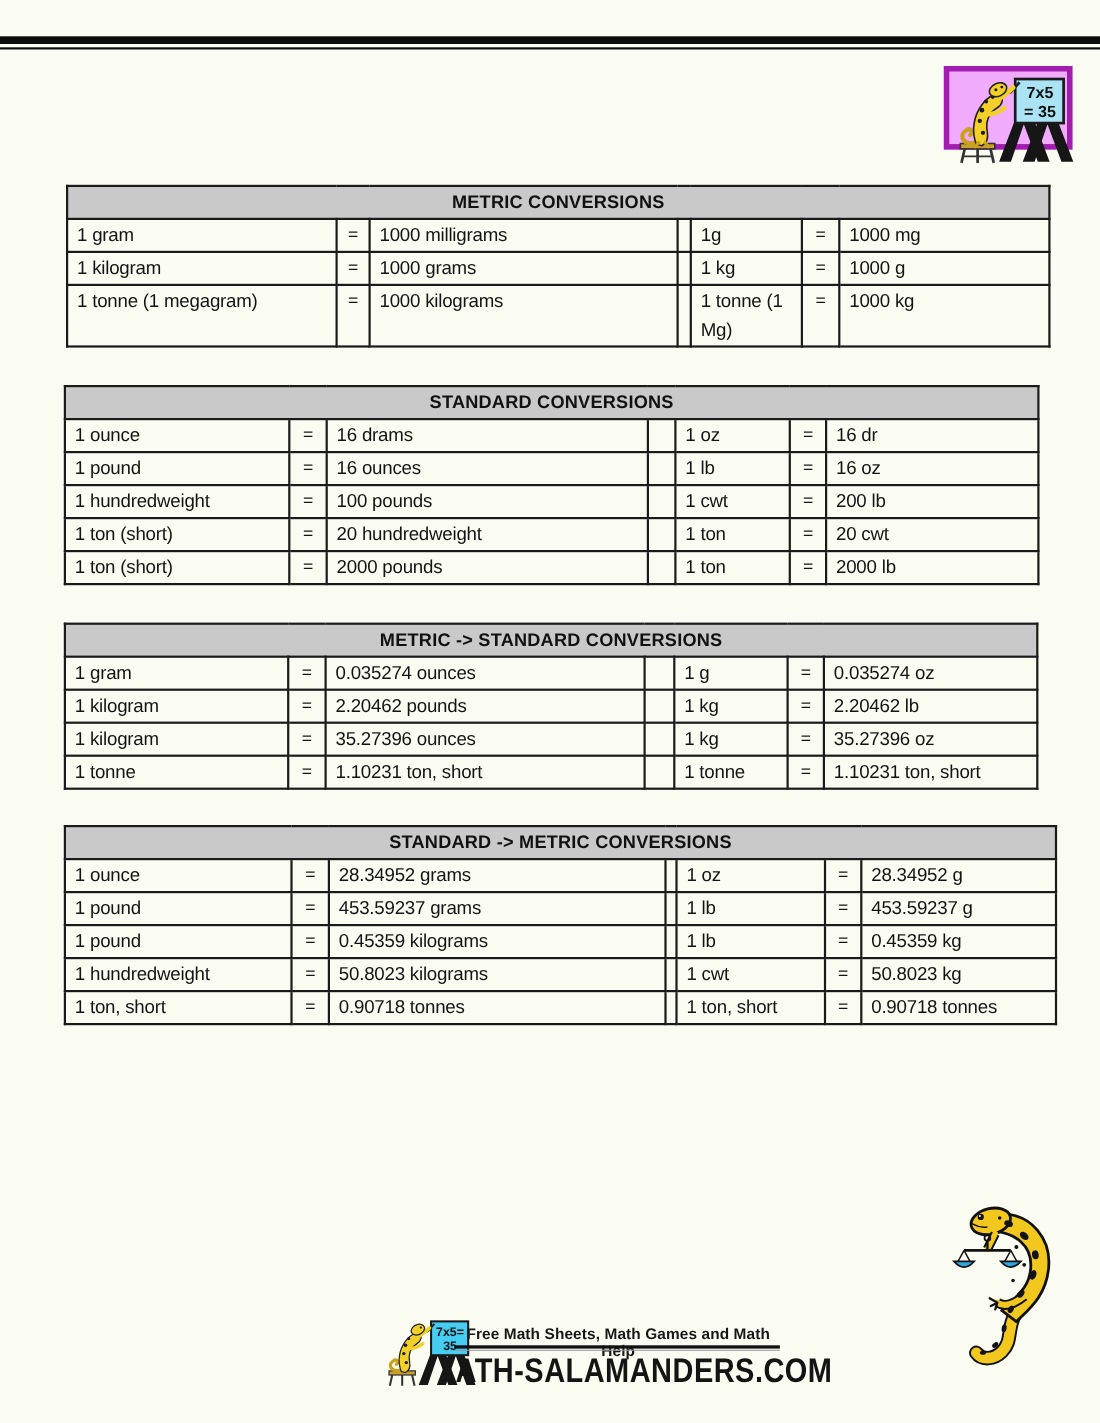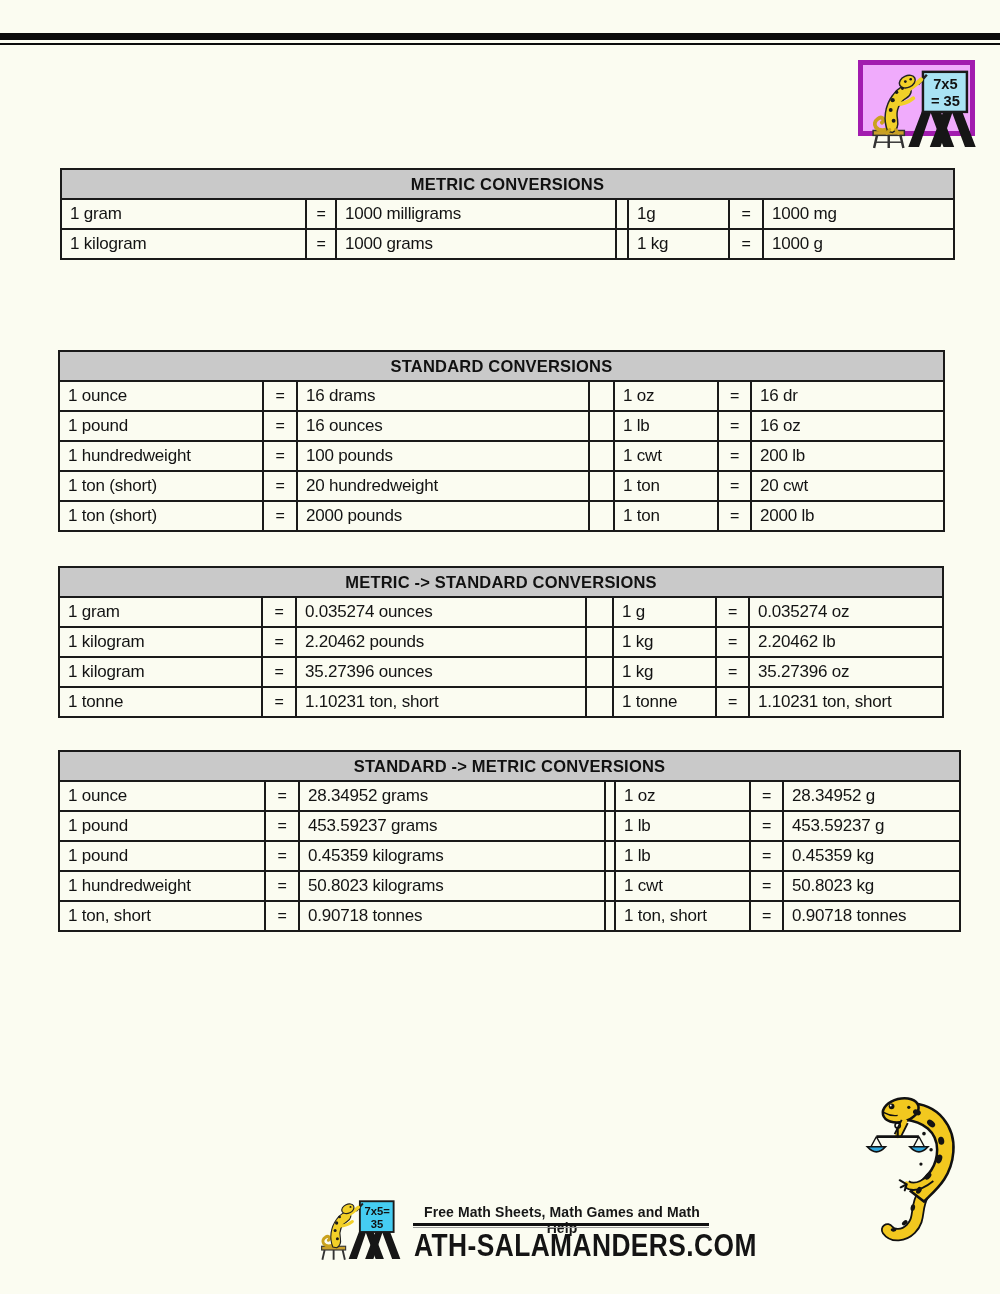--- a/index.html
+++ b/index.html
@@ -45,21 +45,21 @@
     padding:1px 4px 1px 8px; vertical-align:top;
     overflow:hidden; white-space:normal;
   }
   .tbl td.c-eq, .tbl td.c-eq2 { text-align:center; padding:1px 0; font-size:16px; }
   #table-1 { top:168px; left:60px;  width:859px; }
   #table-2 { top:350px; left:58px;  width:885px; }
   #table-3 { top:566px; left:58px;  width:884px; }
   #table-4 { top:750px; left:58px;  width:879px; }
 
   
-  #footer-logo { top:1196px; left:314px; width:88px; height:70px; }
+  #footer-logo { top:1196px; left:346px; width:88px; height:70px; }
   #footer-tagline {
     top:1204px; left:416px; width:292px; text-align:center;
     font-size:14px; font-weight:bold; color:#161616; letter-spacing:0.1px;
   }
   #footer-rule { top:1223px; left:413px; width:296px; height:3px; background:#111; }
   #footer-rule2 { top:1227px; left:413px; width:296px; height:1px; background:#9a9a9a; }
   #footer-wordmark {
     top:1228px; left:414px;
     font-size:31px; font-weight:900; color:#141414;
     letter-spacing:0.5px; white-space:nowrap;
@@ -143,20 +143,29 @@
             <td class="c-val2">1000 mg</td>
           </tr>
           <tr>
             <td class="c-label">1 kilogram</td>
             <td class="c-eq">=</td>
             <td class="c-val">1000 grams</td>
             <td class="c-gap"></td>
             <td class="c-abbr">1 kg</td>
             <td class="c-eq2">=</td>
             <td class="c-val2">1000 g</td>
+          </tr>
+          <tr>
+            <td class="c-label">1 tonne (1 megagram)</td>
+            <td class="c-eq">=</td>
+            <td class="c-val">1000 kilograms</td>
+            <td class="c-gap"></td>
+            <td class="c-abbr">1 tonne (1 Mg)</td>
+            <td class="c-eq2">=</td>
+            <td class="c-val2">1000 kg</td>
           </tr>
         </tbody>
     </table>
   </div>
 
   <div id="table-2" class="abs tbl">
     <table>
       <colgroup>
         <col style="width:204px">
           <col style="width:34px">

